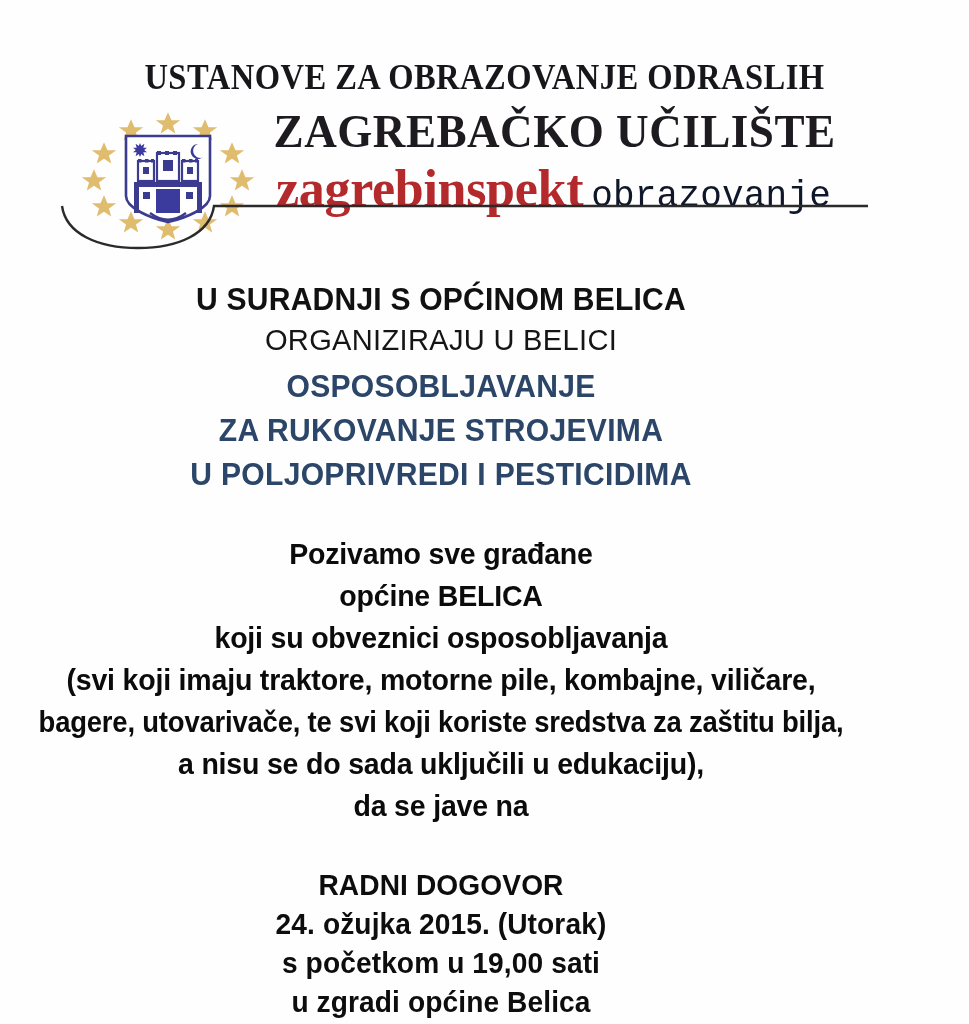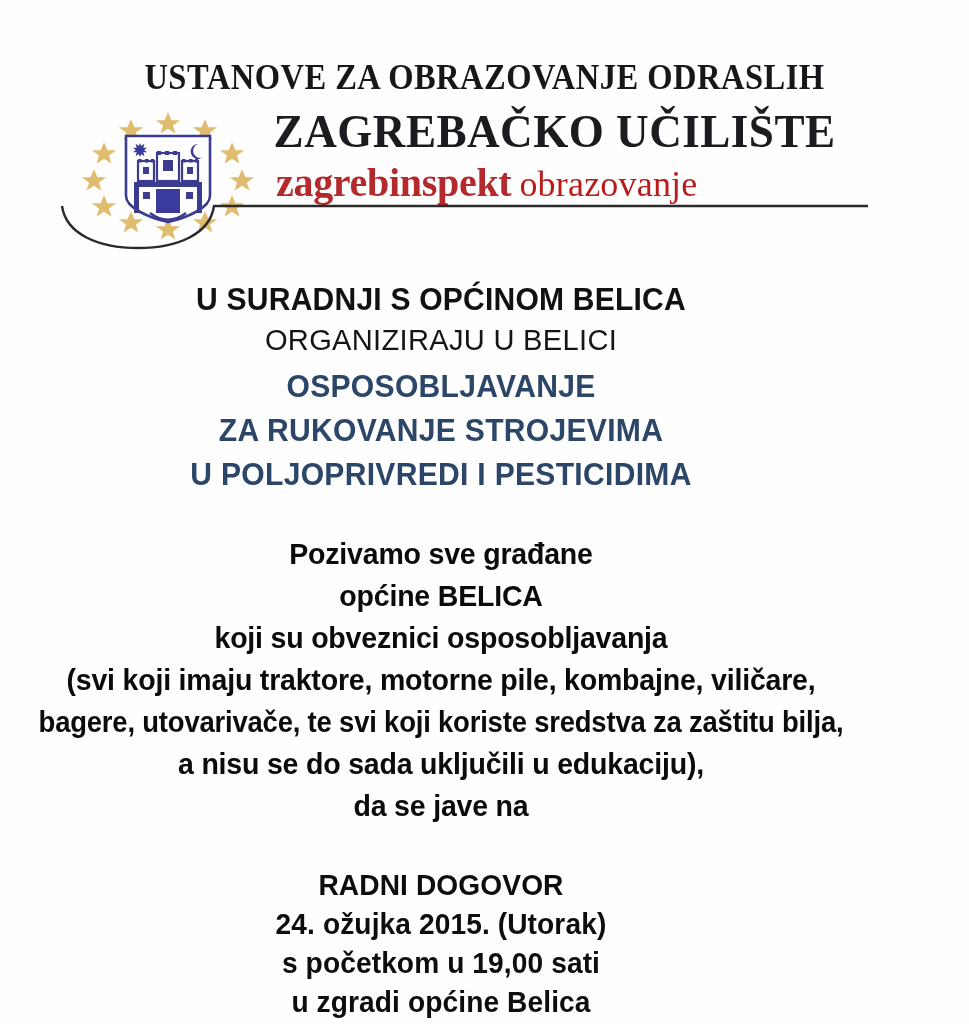--- a/index.html
+++ b/index.html
@@ -66,29 +66,29 @@
   .wordmark {
     position: absolute;
     top: 163px;
     left: 276px;
     white-space: nowrap;
     line-height: 1;
   }
   .wordmark .wm-red {
     font-family: "Liberation Serif", serif;
     font-weight: bold;
-    font-size: 40px;
+    font-size: 52px;
     color: #b4292b;
     letter-spacing: -0.3px;
   }
   .wordmark .wm-blue {
-    font-family: Liberation Serif, serif;
+    font-family: Liberation Mono, monospace;
     font-weight: normal;
     font-size: 36px;
-    color: #b91c1c;
+    color: #0f172a;
     letter-spacing: 0.2px;
     margin-left: 8px;
   }
 
   .emblem {
     position: absolute;
     left: 68px;
     top: 108px;
     width: 200px;
     height: 135px;

